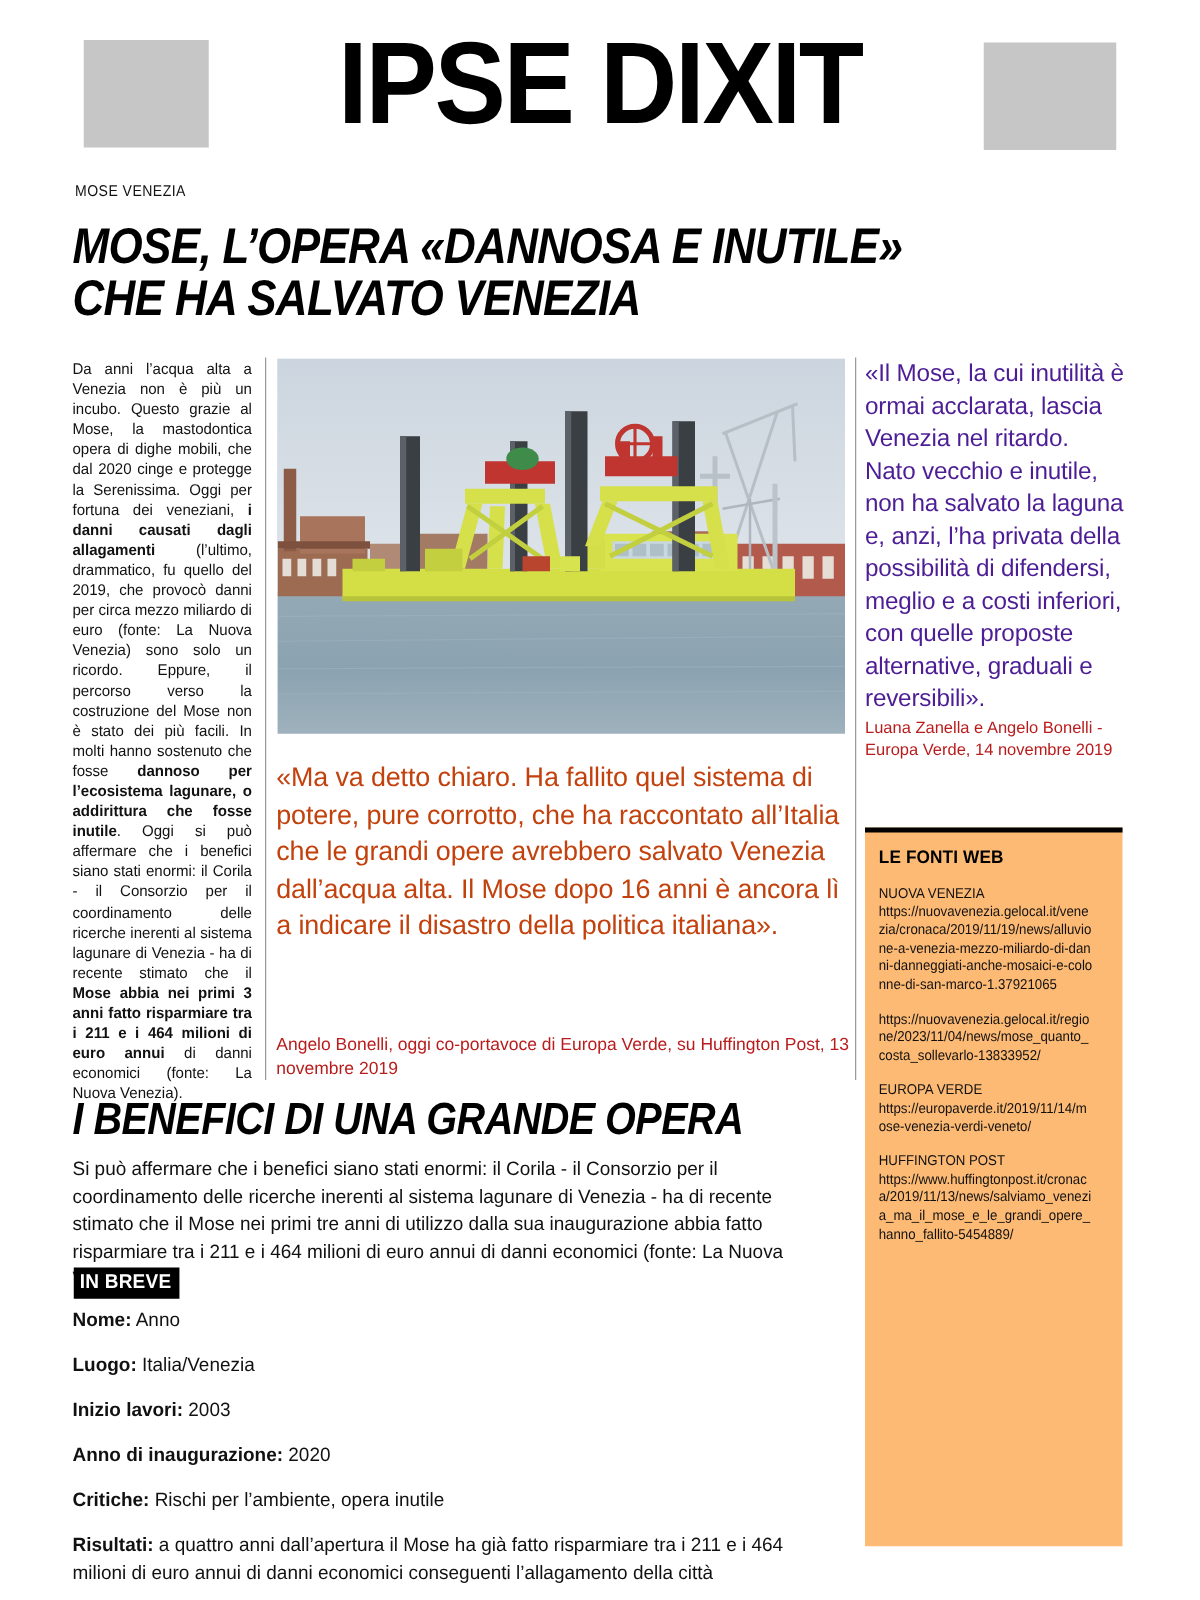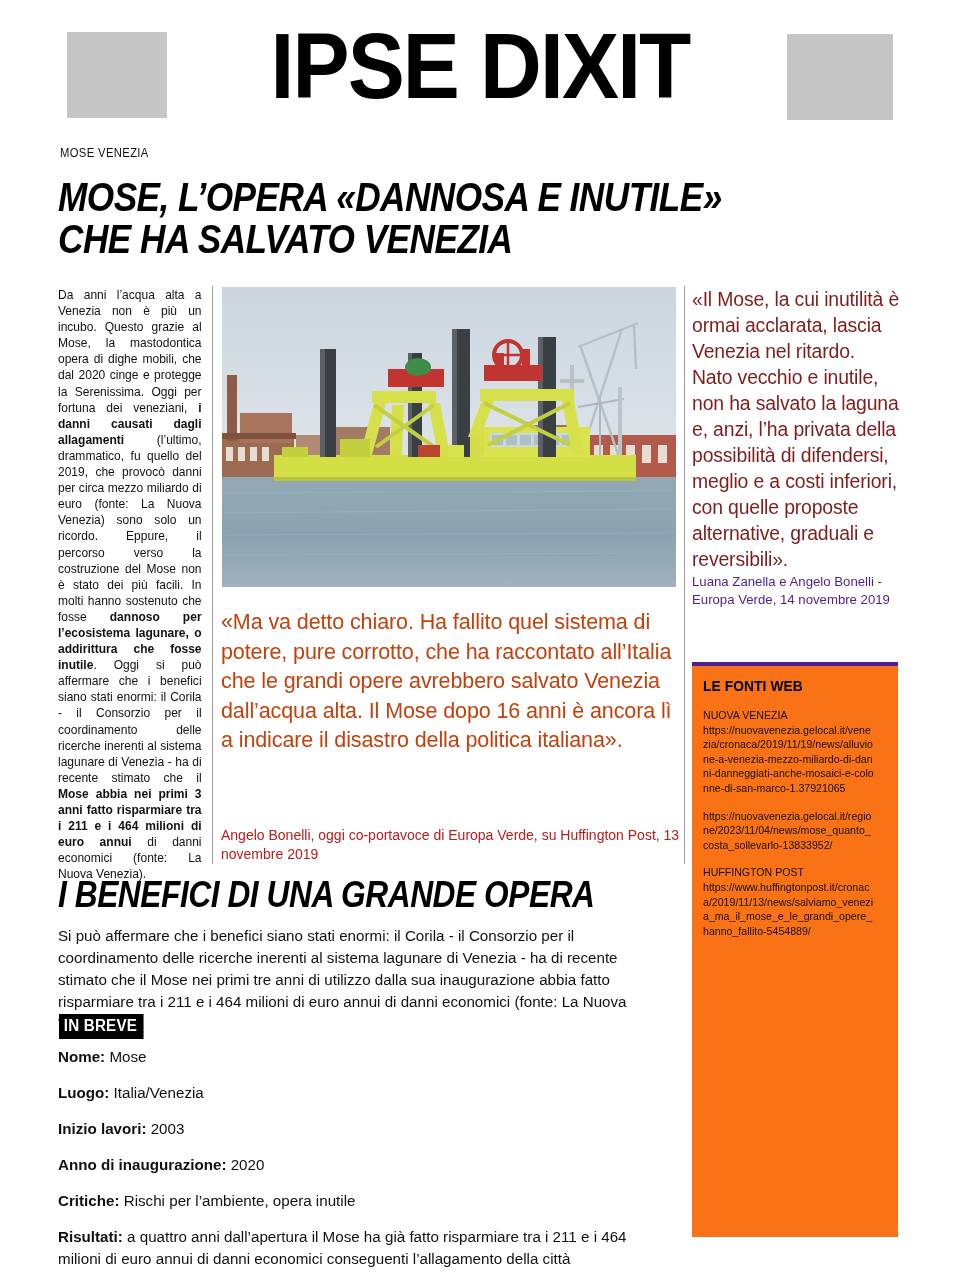--- a/index.html
+++ b/index.html
@@ -130,40 +130,40 @@
     color: #b91c1c;
   }
 
   
   .col-right-quote {
     position: absolute;
     left: 692px; top: 286px;
     width: 208px;
     font-size: 19.4px;
     line-height: 26px;
-    color: #7f1d1d;
+    color: #4c1d95;
     letter-spacing: -0.15px;
   }
   .credit-right {
     position: absolute;
     left: 692px; top: 573px;
     width: 210px;
     font-size: 13.2px;
     line-height: 17.5px;
-    color: #4c1d95;
+    color: #b91c1c;
   }
 
   
   .sources {
     position: absolute;
     left: 692px; top: 662px;
     width: 206px;
     height: 575px;
-    background: #f97316;
-    border-top: 4px solid #4c1d95;
+    background: #fdba74;
+    border-top: 4px solid #000000;
     box-sizing: border-box;
     padding: 12px 11px 10px 11px;
     overflow: hidden;
   }
   .sources-title {
     font-family: "Liberation Sans Narrow", "Liberation Sans", sans-serif;
     font-weight: 700;
     font-size: 14.5px;
     letter-spacing: 0.1px;
     color: #000000;
@@ -407,34 +407,38 @@
     <div class="sources-title">LE FONTI WEB</div>
     <div>
       <div class="src-item">
         <div class="src-name">NUOVA VENEZIA</div>
         <div class="src-url">https://nuovavenezia.gelocal.it/venezia/cronaca/2019/11/19/news/alluvione-a-venezia-mezzo-miliardo-di-danni-danneggiati-anche-mosaici-e-colonne-di-san-marco-1.37921065</div>
       </div>
       <div class="src-item">
         <div class="src-url">https://nuovavenezia.gelocal.it/regione/2023/11/04/news/mose_quanto_costa_sollevarlo-13833952/</div>
       </div>
       <div class="src-item">
+        <div class="src-name">EUROPA VERDE</div>
+        <div class="src-url">https://europaverde.it/2019/11/14/mose-venezia-verdi-veneto/</div>
+      </div>
+      <div class="src-item">
         <div class="src-name">HUFFINGTON POST</div>
         <div class="src-url">https://www.huffingtonpost.it/cronaca/2019/11/13/news/salviamo_venezia_ma_il_mose_e_le_grandi_opere_hanno_fallito-5454889/</div>
       </div>
     </div>
   </div>
 
   <div class="section-head">I BENEFICI DI UNA GRANDE OPERA</div>
   <div class="section-body">Si può affermare che i benefici siano stati enormi: il Corila - il Consorzio per il coordinamento delle ricerche inerenti al sistema lagunare di Venezia - ha di recente stimato che il Mose nei primi tre anni di utilizzo dalla sua inaugurazione abbia fatto risparmiare tra i 211 e i 464 milioni di euro annui di danni economici (fonte: La Nuova Venezia).</div>
 
   <div class="badge">IN BREVE</div>
   <div class="facts">
     <div class="fact">
       <span class="lbl">Nome:</span>
-      <span>Mose</span>
+      <span>Anno</span>
     </div>
     <div class="fact">
       <span class="lbl">Luogo:</span>
       <span>Italia/Venezia</span>
     </div>
     <div class="fact">
       <span class="lbl">Inizio lavori:</span>
       <span>2003</span>
     </div>
     <div class="fact">

